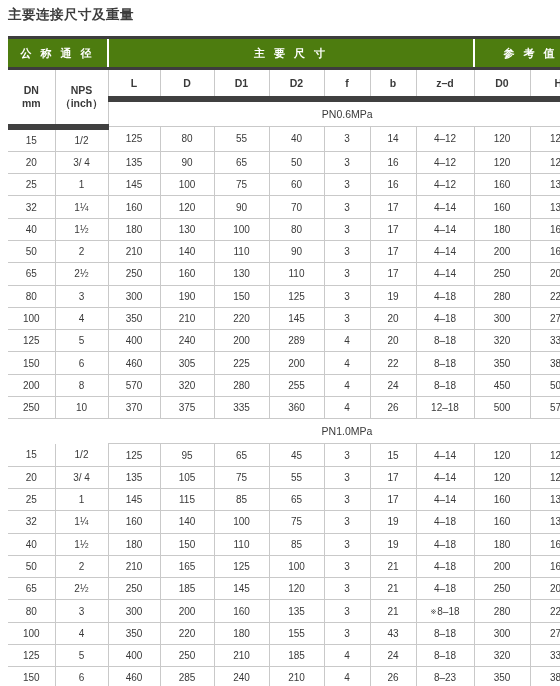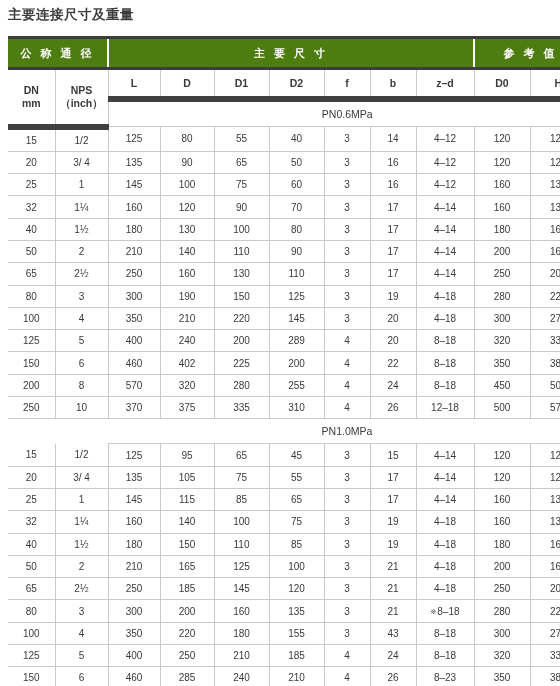--- a/index.html
+++ b/index.html
@@ -341,21 +341,21 @@
             <td>4</td>
             <td>20</td>
             <td>8–18</td>
             <td>320</td>
             <td class="last-col">335</td>
           </tr>
           <tr class="data-row">
             <td>150</td>
             <td><span class="frac">6</span></td>
             <td>460</td>
-            <td>402</td>
+            <td>305</td>
             <td>225</td>
             <td>200</td>
             <td>4</td>
             <td>22</td>
             <td>8–18</td>
             <td>350</td>
             <td class="last-col">380</td>
           </tr>
           <tr class="data-row">
             <td>200</td>
@@ -369,21 +369,21 @@
             <td>8–18</td>
             <td>450</td>
             <td class="last-col">500</td>
           </tr>
           <tr class="data-row">
             <td>250</td>
             <td><span class="frac">10</span></td>
             <td>370</td>
             <td>375</td>
             <td>335</td>
-            <td>310</td>
+            <td>360</td>
             <td>4</td>
             <td>26</td>
             <td>12–18</td>
             <td>500</td>
             <td class="last-col">575</td>
           </tr>
         </tbody>
 
       <tbody>
         <tr class="pn-band mid">

